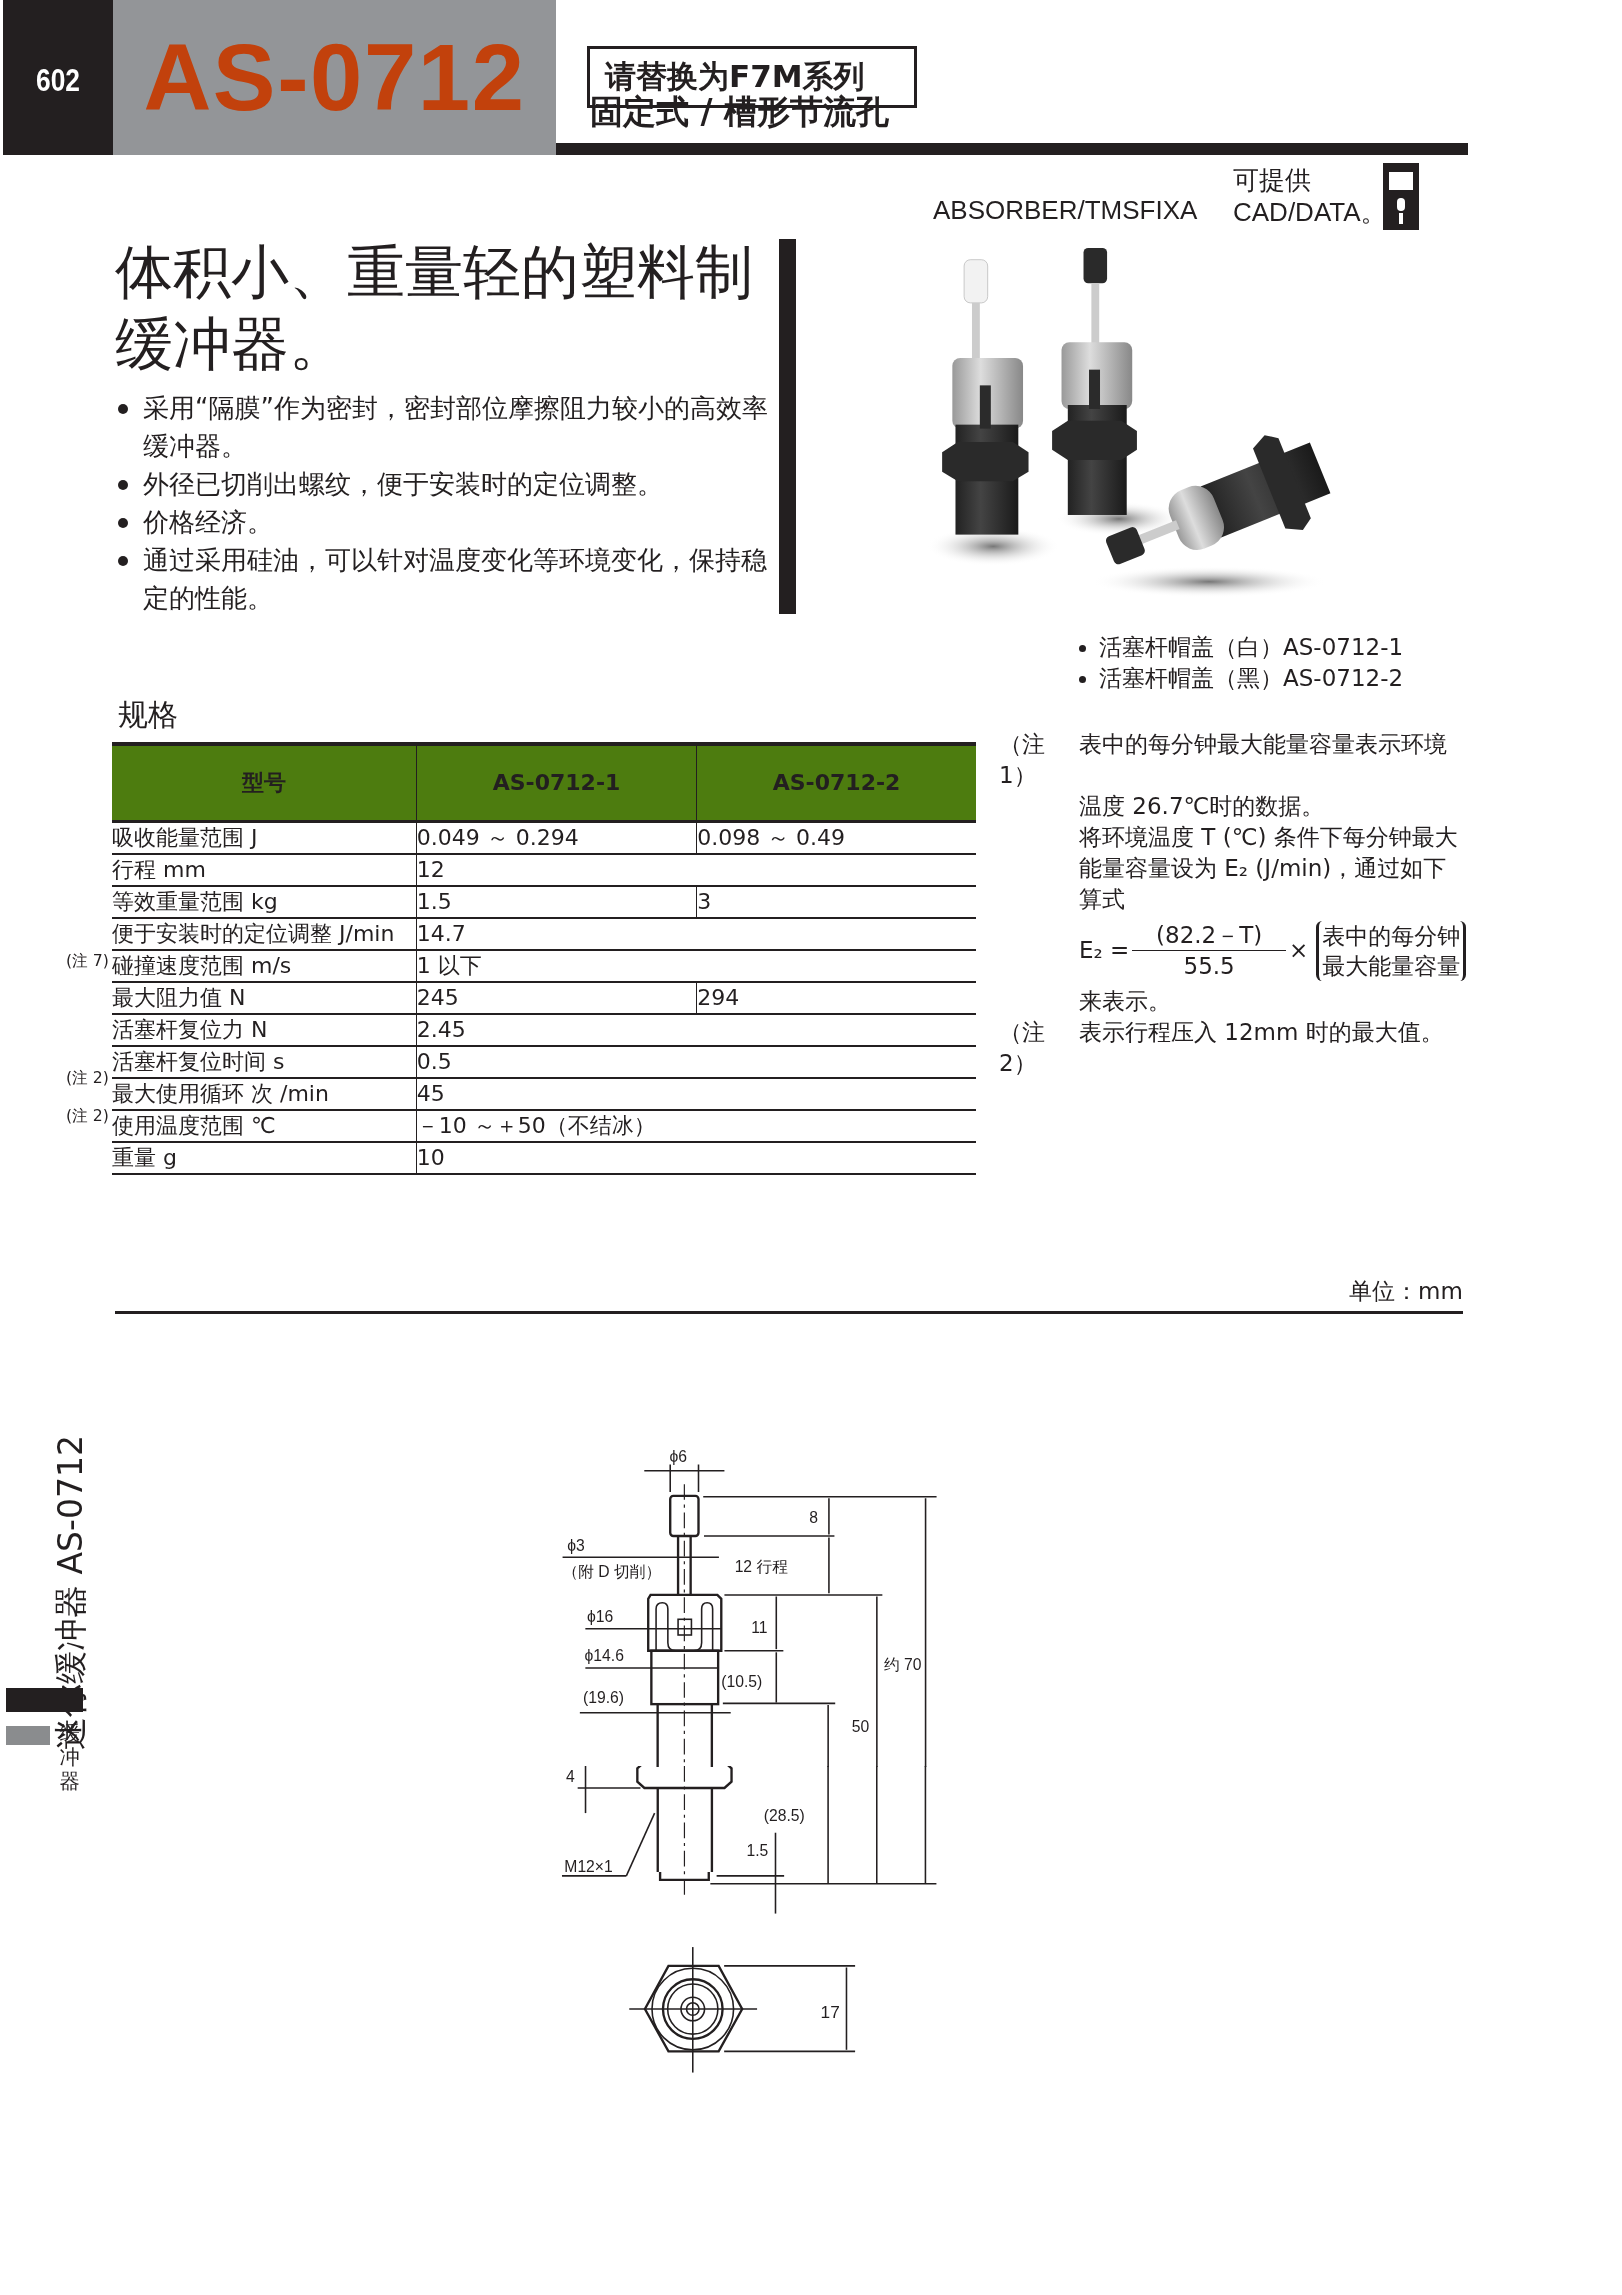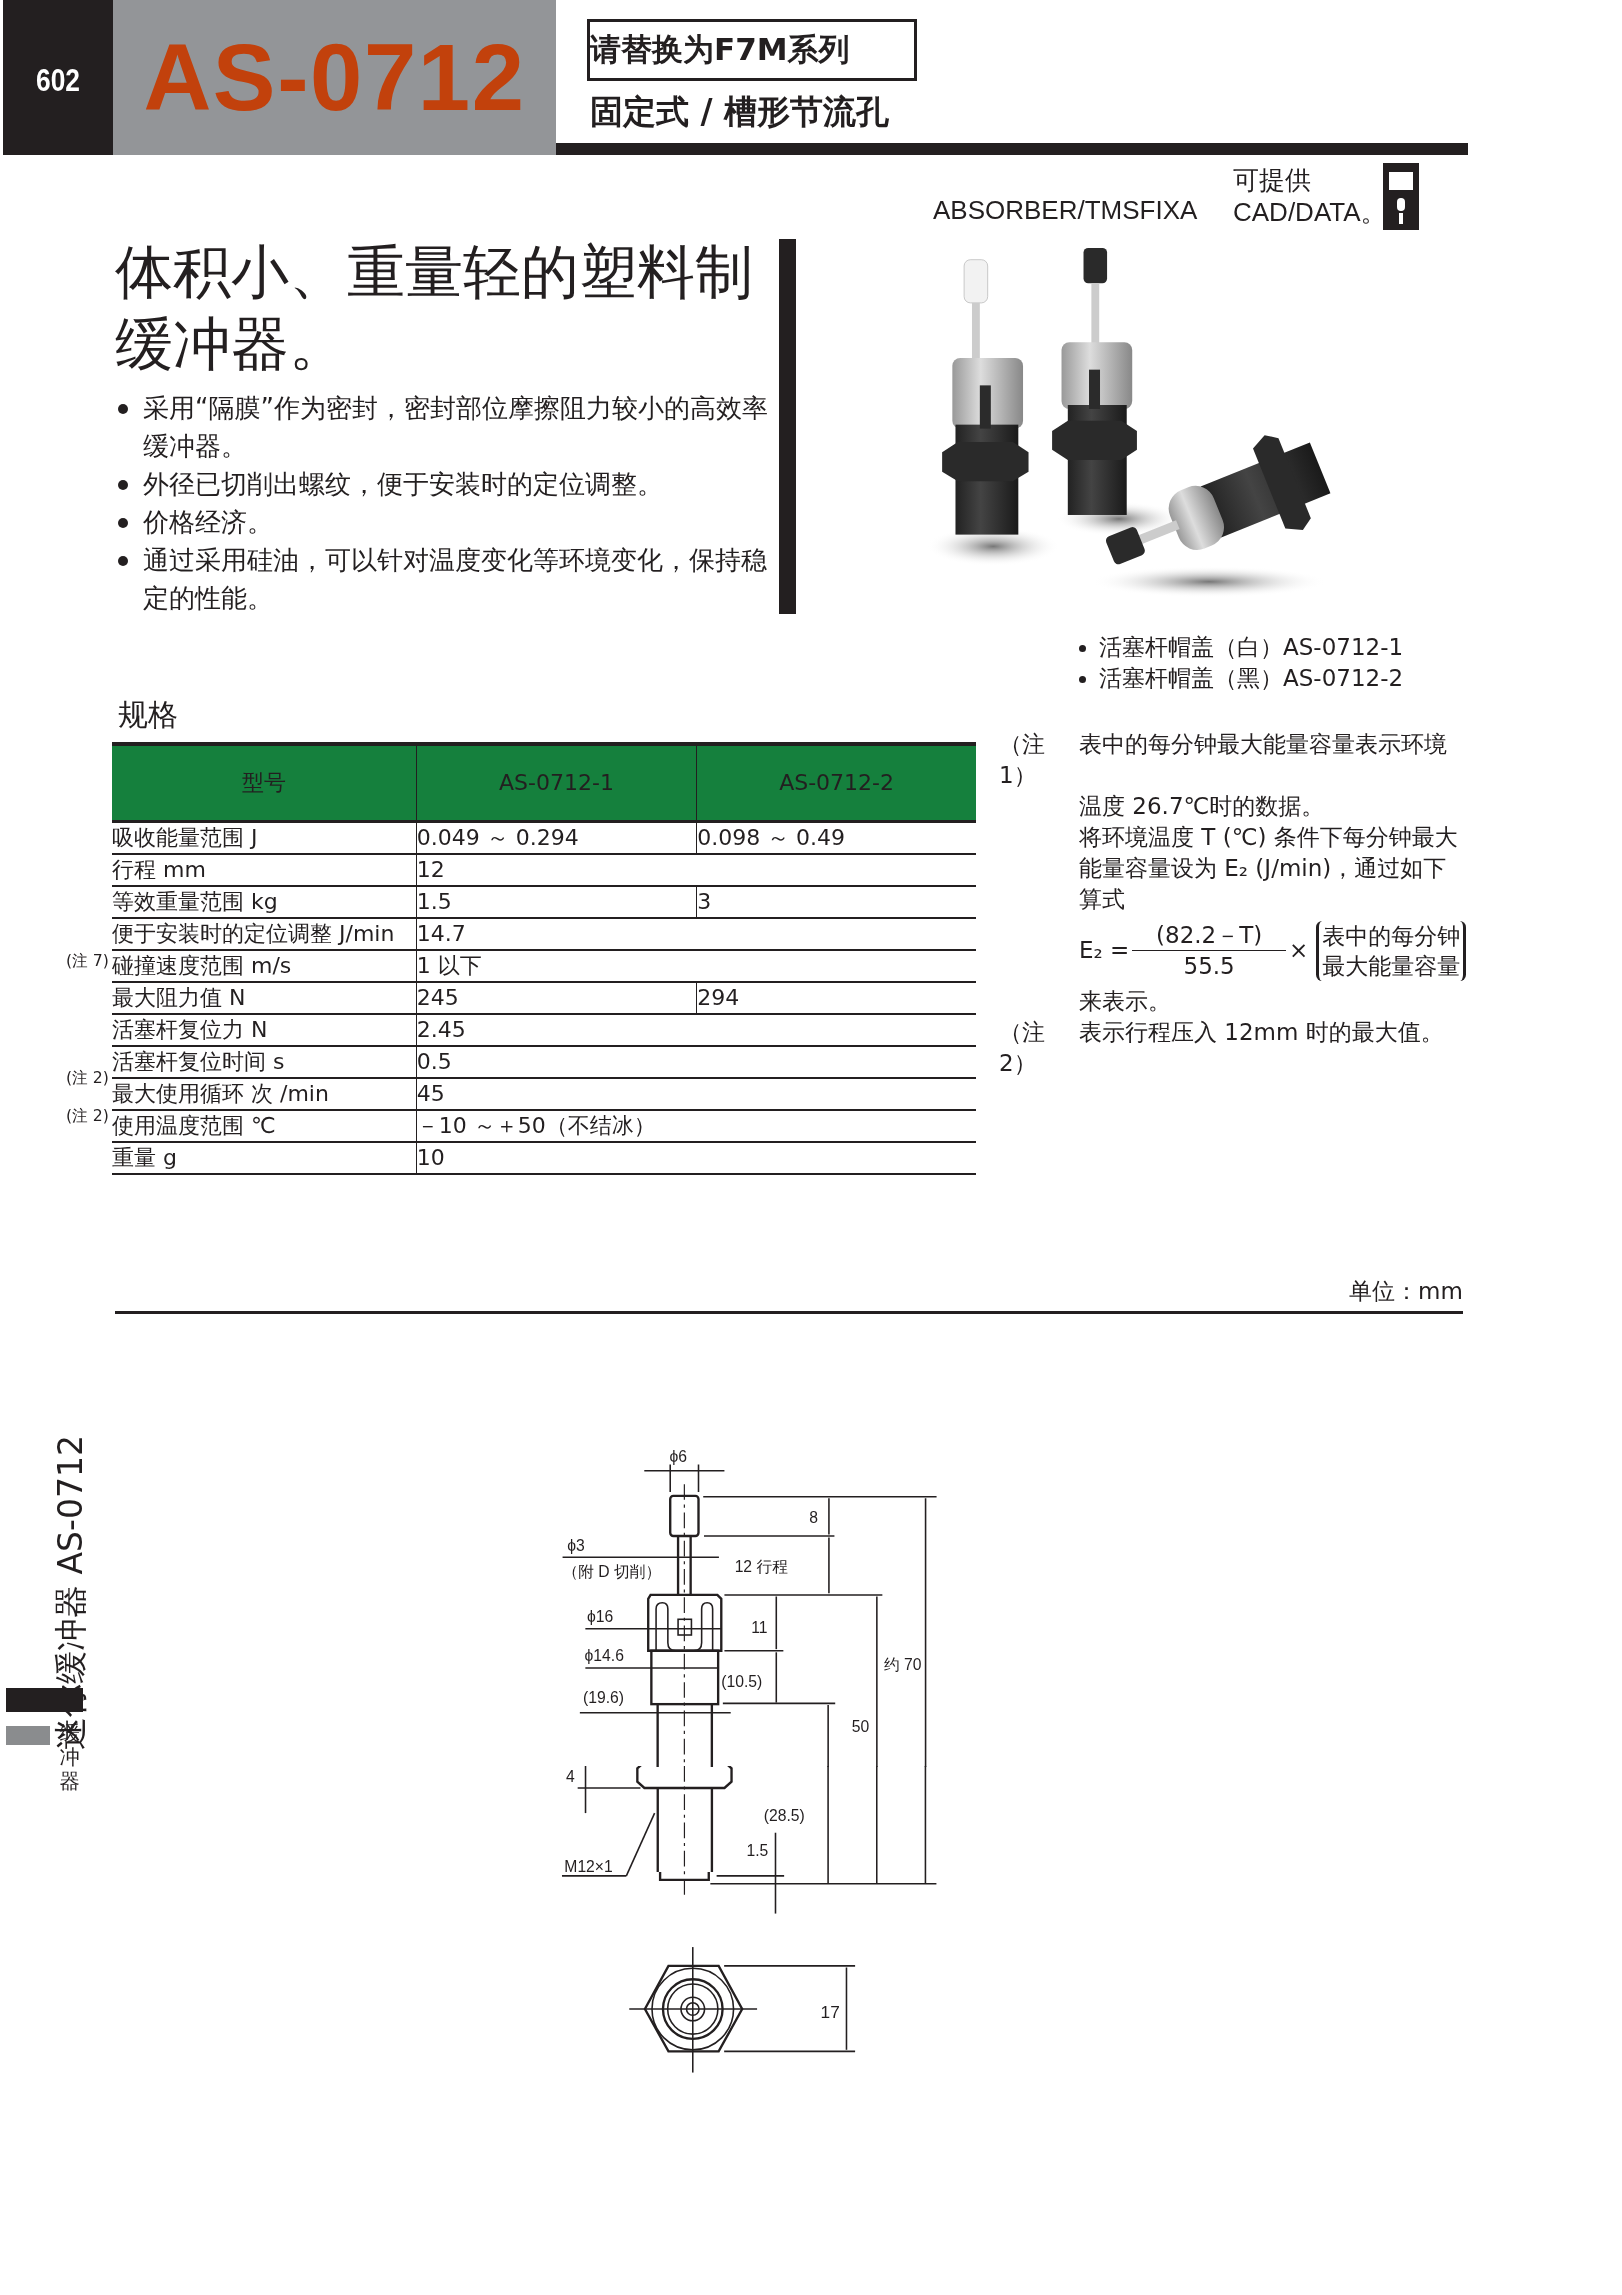--- a/index.html
+++ b/index.html
@@ -5,21 +5,21 @@
     * { margin: 0; padding: 0; box-sizing: border-box; }
     html, body { width: 1623px; height: 2295px; background: #ffffff; overflow: hidden; }
     body { position: relative; font-family: "DejaVu Sans", "Liberation Sans", sans-serif; color: #231f20; }
     .abs { position: absolute; }
 
     
     .hdr-black { left: 3.1px; top: 0; width: 110px; height: 155px; background: #231f20; }
     .hdr-page { left: 3.1px; top: 63px; width: 110px; text-align: center; color: #fff; font-family: "Liberation Sans", sans-serif; font-weight: bold; font-size: 31px; transform: scaleX(0.85); }
     .hdr-gray { left: 113px; top: 0; width: 443px; height: 155px; background: #939598; }
     .hdr-model { left: 113px; top: 31px; width: 443px; text-align: center; color: #c2410c; font-family: "Liberation Sans", sans-serif; font-weight: bold; font-size: 94px; line-height: 1; letter-spacing: 1.6px; }
-    .hdr-box { left: 587px; top: 19px; width: 330px; height: 62px; border: 3.1px solid #231f20; display: flex; align-items: center; padding-left: 0; font-weight: bold; font-size: 31px; }
+    .hdr-box { left: 587px; top: 46px; width: 330px; height: 62px; border: 3.1px solid #231f20; display: flex; align-items: center; padding-left: 15px; font-weight: bold; font-size: 31px; }
     .hdr-sub { left: 590px; top: 90px; font-weight: bold; font-size: 33px; text-align: center; }
     .hdr-bar { left: 556px; top: 143px; width: 912px; height: 11.8px; background: #231f20; }
 
     .cad-name { left: 933px; top: 195px; font-family: "Liberation Sans", sans-serif; font-size: 26px; }
     .cad-avail { left: 1233px; top: 163px; font-size: 26px; }
     .cad-data { left: 1233px; top: 195px; font-family: "Liberation Sans", sans-serif; font-size: 26px; }
     .cad-icon { left: 1383px; top: 163px; width: 36px; height: 67px; background: #231f20; }
     .cad-icon .scr { position: absolute; left: 6.3px; top: 9.4px; width: 23.6px; height: 17.3px; background: #fff; }
     .cad-icon .dot { position: absolute; left: 14px; top: 35px; width: 7.9px; height: 12.6px; border-radius: 3.9px; background: #fff; }
     .cad-icon .stem { position: absolute; left: 15.7px; top: 50px; width: 4.7px; height: 11px; background: #fff; }
@@ -33,21 +33,21 @@
 
     
     .photo { left: 895px; top: 236px; width: 487px; height: 393px; }
     .captions { left: 1077px; top: 632px; list-style: none; font-size: 23px; line-height: 31px; }
     .captions li { position: relative; padding-left: 22px; }
     .captions li::before { content: ""; position: absolute; left: 1.6px; top: 12.6px; width: 7.9px; height: 7.9px; border-radius: 50%; background: #231f20; }
 
     
     .spec-title { left: 118px; top: 695px; font-size: 30px; }
     .spec-table { left: 112px; top: 742px; width: 864px; border-collapse: collapse; font-size: 22px; }
-    .spec-table th { background: #15803d; font-weight: normal; height: 77px; border-top: 4.7px solid #231f20; border-bottom: 3.1px solid #231f20; }
+    .spec-table th { background: #4d7c0f; font-weight: bold; height: 77px; border-top: 4.7px solid #231f20; border-bottom: 3.1px solid #231f20; }
     .spec-table th + th, .spec-table td + td { border-left: 1.6px solid #231f20; }
     .spec-table td { height: 31px; border-bottom: 2.4px solid #231f20; text-align: left; }
     .spec-table th { text-align: center; }
     .c1 { width: 304px; } .c2 { width: 280px; } .c3 { width: 279px; }
     .note-tag { position: absolute; left: 66px; font-size: 15.7px; }
 
     
     .notes { left: 999px; top: 729px; width: 487px; font-size: 23px; line-height: 31px; }
     .notes .row { display: flex; }
     .notes .tag { width: 80px; flex: none; }

